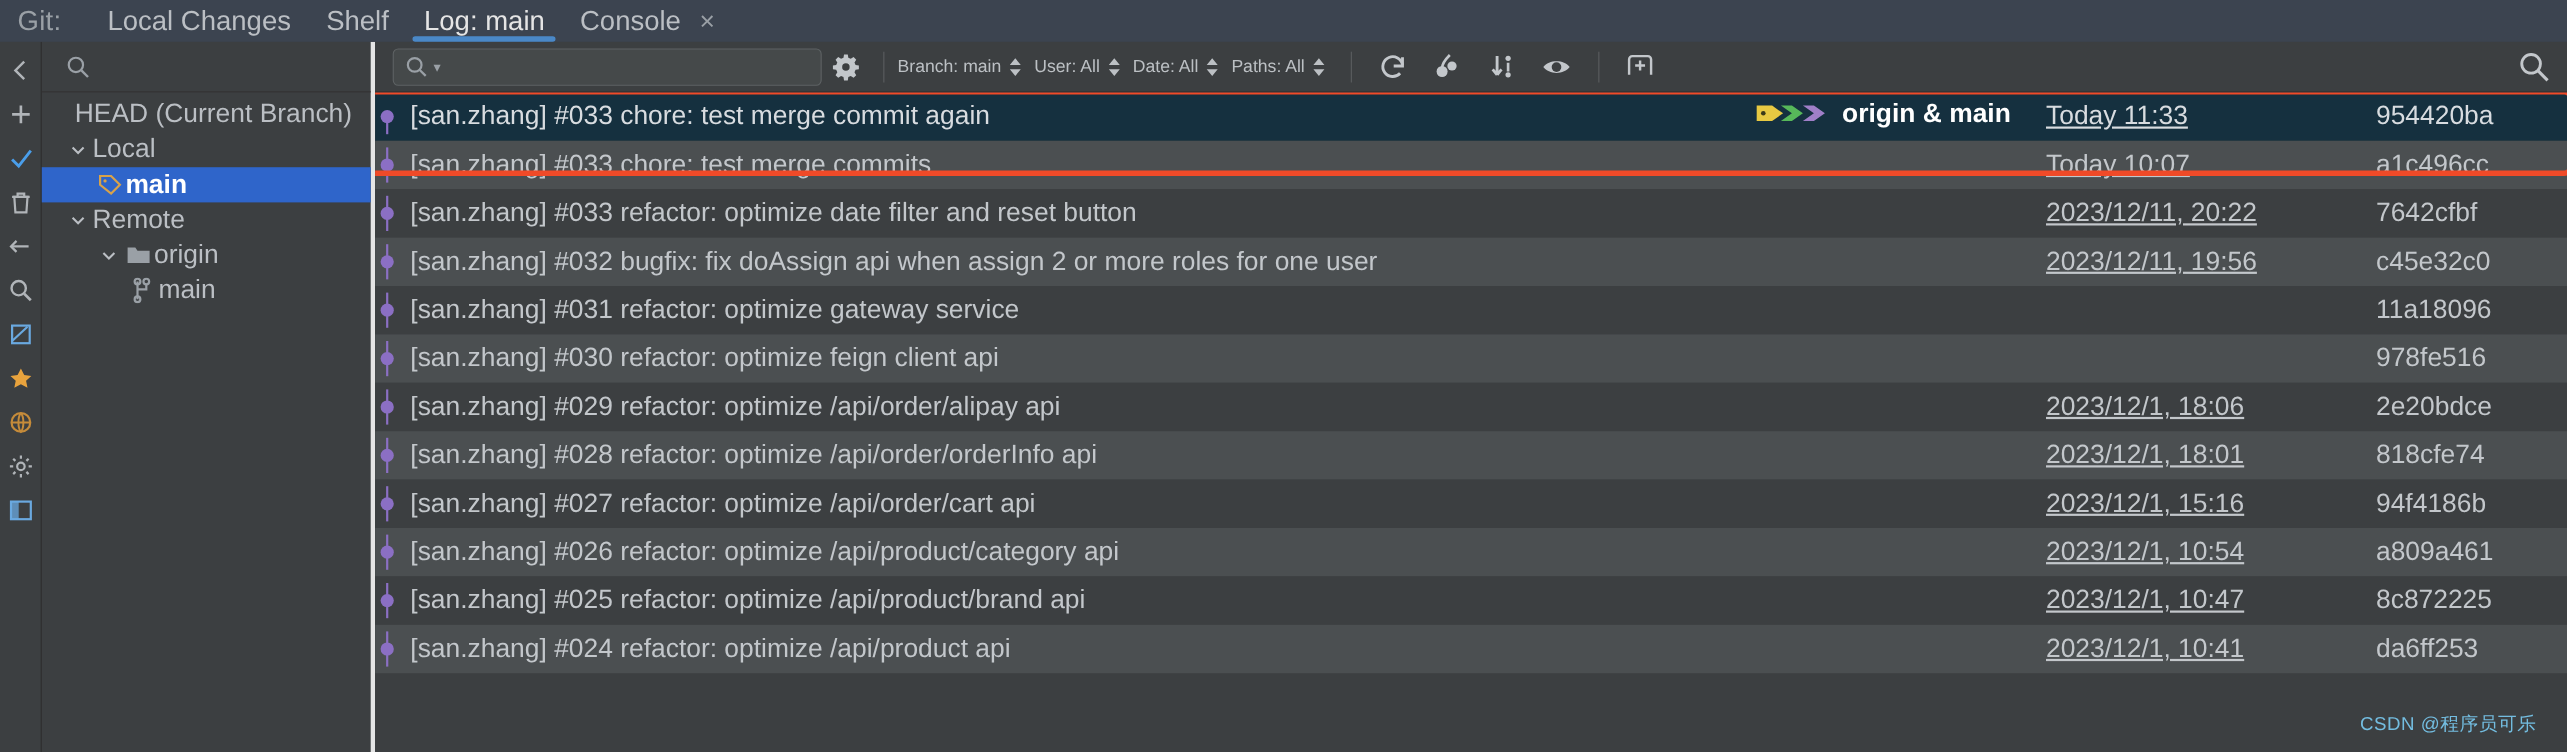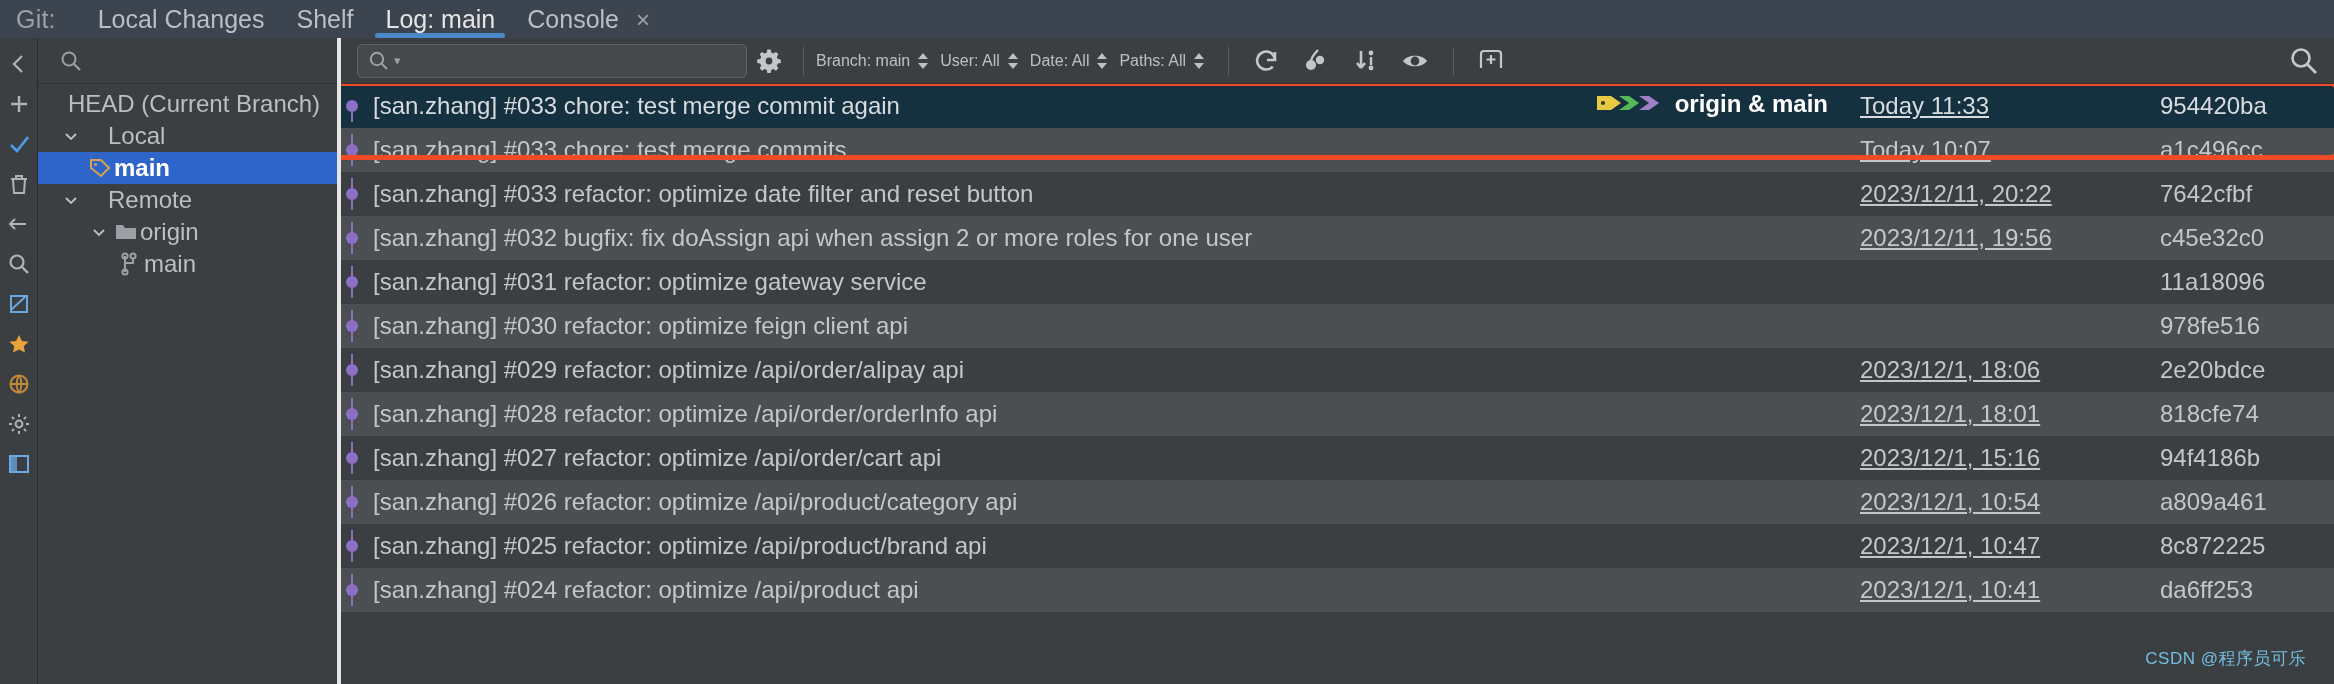--- a/index.html
+++ b/index.html
@@ -100,21 +100,21 @@
     white-space: nowrap;
   }
   .tree-row.selected { background: #2f65ca; color: #ffffff; font-weight: bold; }
   .chev {
     width: 26px; display: inline-flex;
     align-items: center; justify-content: center;
     flex: 0 0 26px;
   }
   .tree-icon { width: 28px; display: inline-flex; align-items: center; justify-content: center; flex: 0 0 28px; }
   .ind-0 { padding-left: 30px; }
-  .ind-1 { padding-left: 20px; gap: 24px; }
+  .ind-1 { padding-left: 20px; }
   .ind-2 { padding-left: 48px; }
   .ind-3 { padding-left: 78px; }
 
   
   .main-pane {
     flex: 1 1 auto;
     display: flex;
     flex-direction: column;
     min-width: 0;
     background: #3c3f41;

